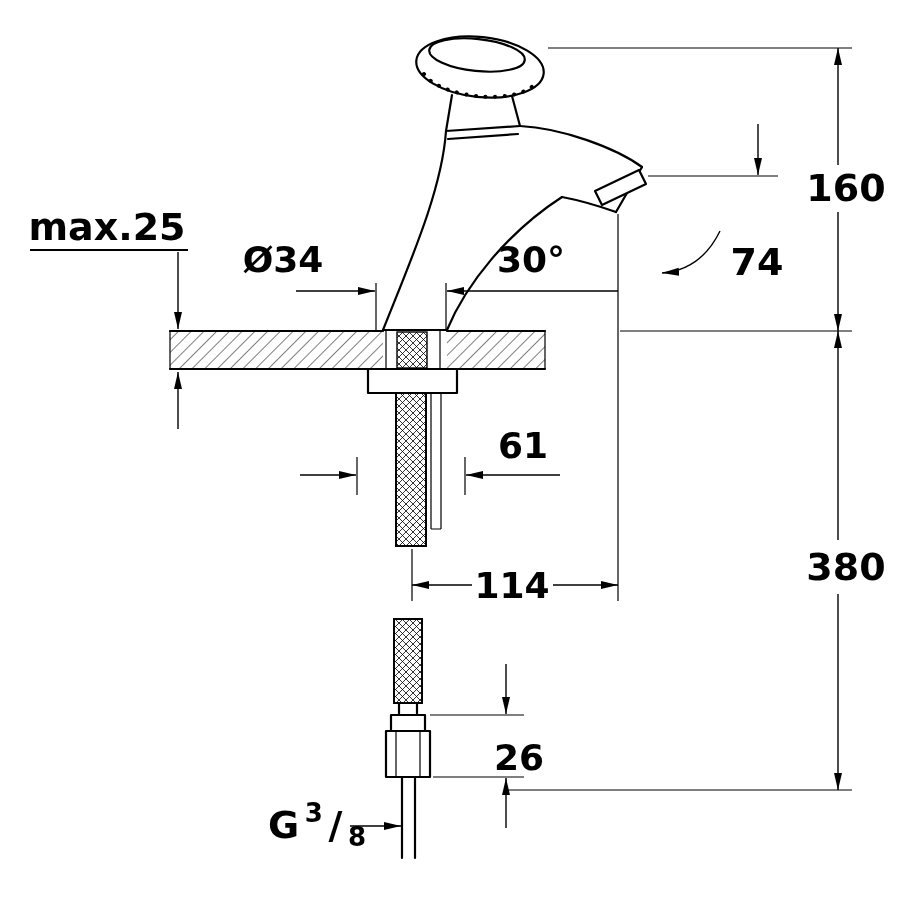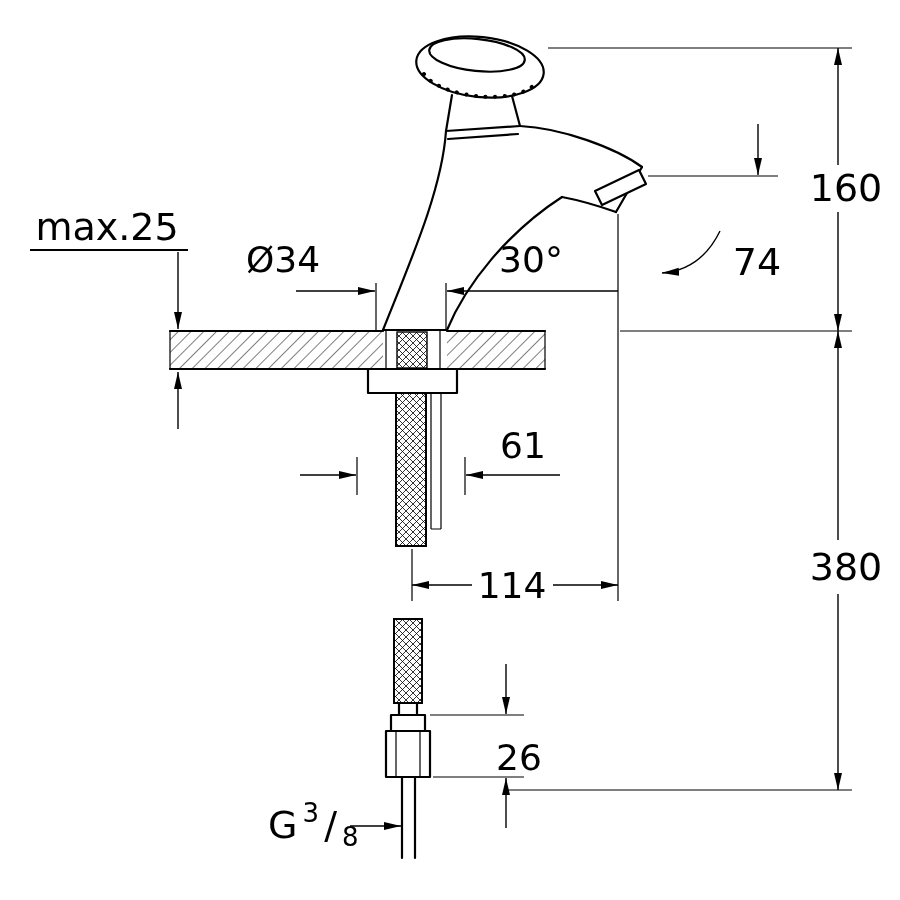--- a/index.html
+++ b/index.html
@@ -1,19 +1,20 @@
 <!DOCTYPE html>
 <html><head>
 <meta charset="utf-8">
 <style>
   html,body{margin:0;padding:0;background:#ffffff;}
   .stage{
     width:900px;height:900px;position:relative;background:#ffffff;
     font-family:"DejaVu Sans","Liberation Sans",sans-serif;
     overflow:hidden;
+    font-weight:bold;
   }
   svg{display:block;}
   svg text{
     font-family:"DejaVu Sans","Liberation Sans",sans-serif;
     fill:#000;
   }
   .outline{fill:none;stroke:#000;stroke-width:2.2;stroke-linecap:round;stroke-linejoin:round;}
   .outline-fill{fill:#fff;stroke:#000;stroke-width:2.2;stroke-linejoin:round;}
   .dim{stroke:#000;stroke-width:1.4;fill:none;}
   .ext{stroke:#000;stroke-width:1.2;fill:none;}

